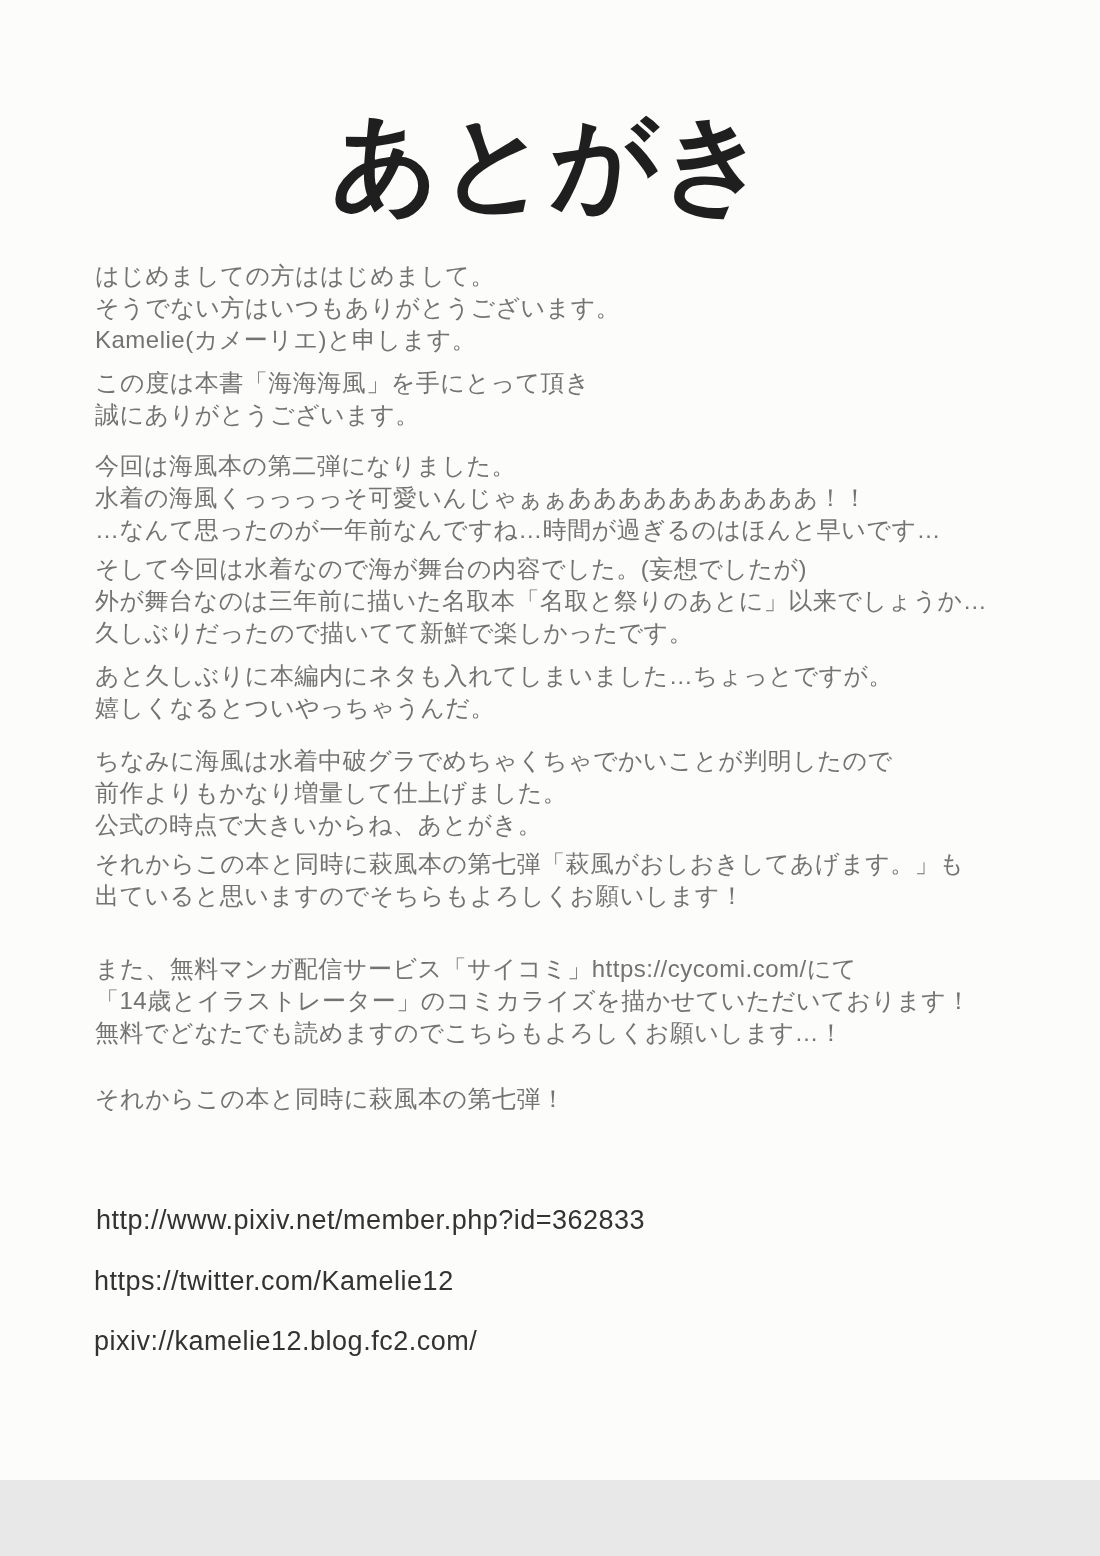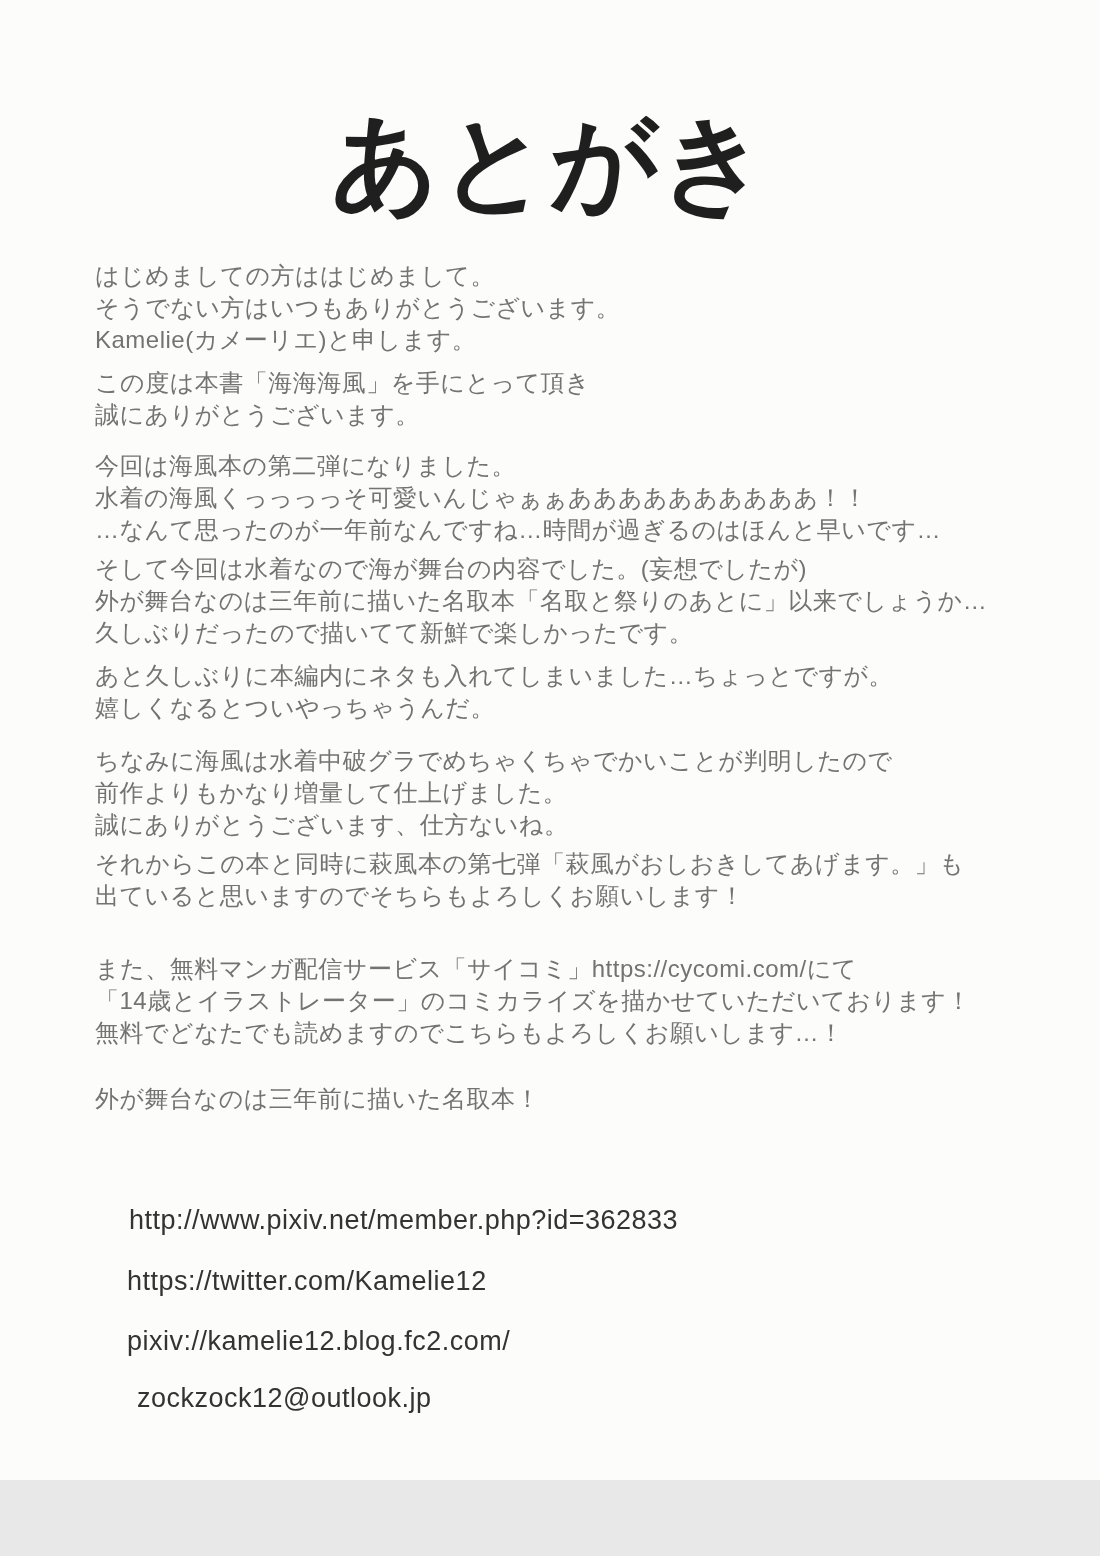--- a/index.html
+++ b/index.html
@@ -46,21 +46,20 @@
   .p6 { top: 745px; }
   .p7 { top: 848px; }
   .p8 { top: 953px; }
   .p9 { top: 1083px; }
   .url-line {
     position: absolute;
     font-size: 27px;
     line-height: 34px;
     color: #333333;
     letter-spacing: 0.5px;
-    margin-left: 33px;
   }
   .u1 { top: 1203px; left: 96px; }
   .u2 { top: 1264px; left: 94px; }
   .u3 { top: 1324px; left: 94px; }
   .u4 { top: 1381px; left: 104px; }
   .page-number {
     position: absolute;
     top: 1532px;
     left: 1060px;
     font-size: 30px;
@@ -89,34 +88,33 @@
 
   <div class="para p4">そして今回は水着なので海が舞台の内容でした。(妄想でしたが)
 外が舞台なのは三年前に描いた名取本「名取と祭りのあとに」以来でしょうか…
 久しぶりだったので描いてて新鮮で楽しかったです。</div>
 
   <div class="para p5">あと久しぶりに本編内にネタも入れてしまいました…ちょっとですが。
 嬉しくなるとついやっちゃうんだ。</div>
 
   <div class="para p6">ちなみに海風は水着中破グラでめちゃくちゃでかいことが判明したので
 前作よりもかなり増量して仕上げました。
-誠にありがとうございます、仕方ないね。</div>
+公式の時点で大きいからね、あとがき。</div>
 
   <div class="para p7">それからこの本と同時に萩風本の第七弾「萩風がおしおきしてあげます。」も
 出ていると思いますのでそちらもよろしくお願いします！</div>
 
   <div class="para p8">また、無料マンガ配信サービス「サイコミ」https://cycomi.com/にて
 「14歳とイラストレーター」のコミカライズを描かせていただいております！
 無料でどなたでも読めますのでこちらもよろしくお願いします…！</div>
 
-  <div class="para p9">外が舞台なのは三年前に描いた名取本！</div>
+  <div class="para p9">それからこの本と同時に萩風本の第七弾！</div>
 
   <div class="url-line u1">http://www.pixiv.net/member.php?id=362833</div>
 
   <div class="url-line u2">https://twitter.com/Kamelie12</div>
 
   <div class="url-line u3">pixiv://kamelie12.blog.fc2.com/</div>
 
-  <div class="url-line u4">zockzock12@outlook.jp</div>
 
   <div class="page-number">17</div>
 
 </div>
 
 </body></html>

